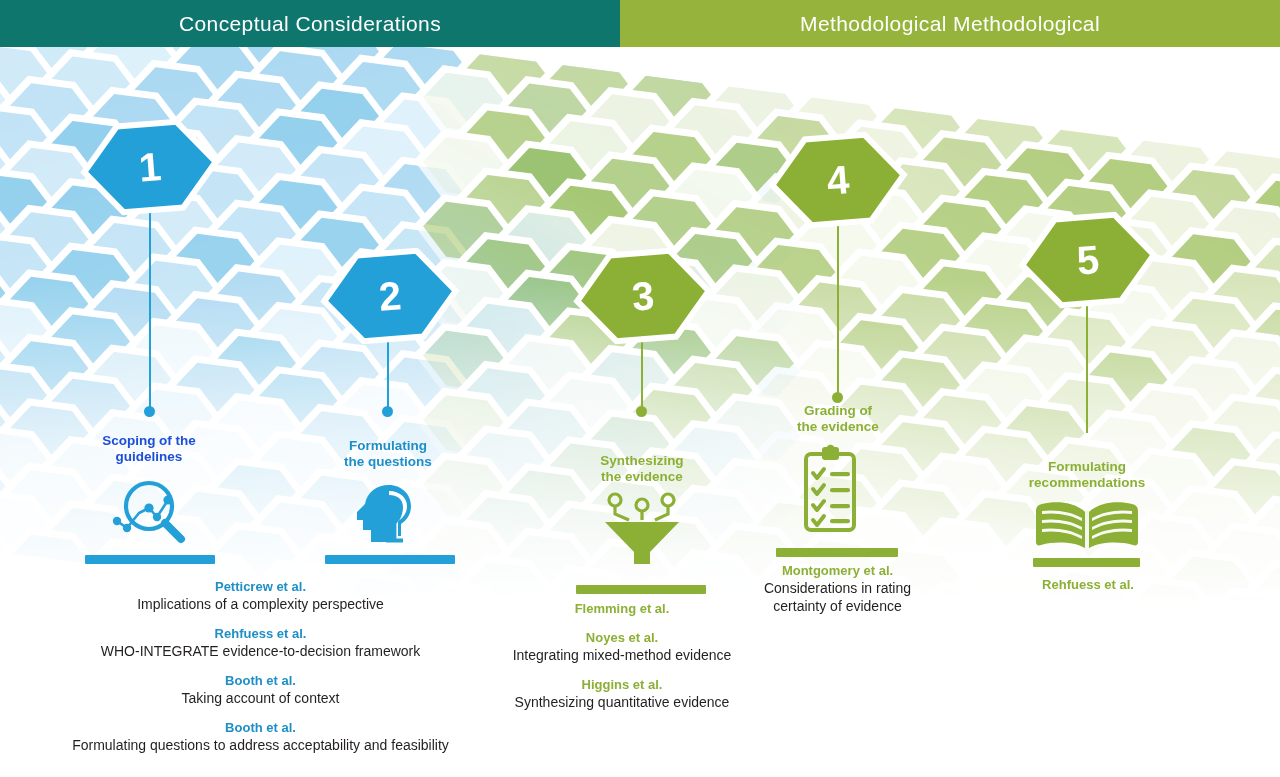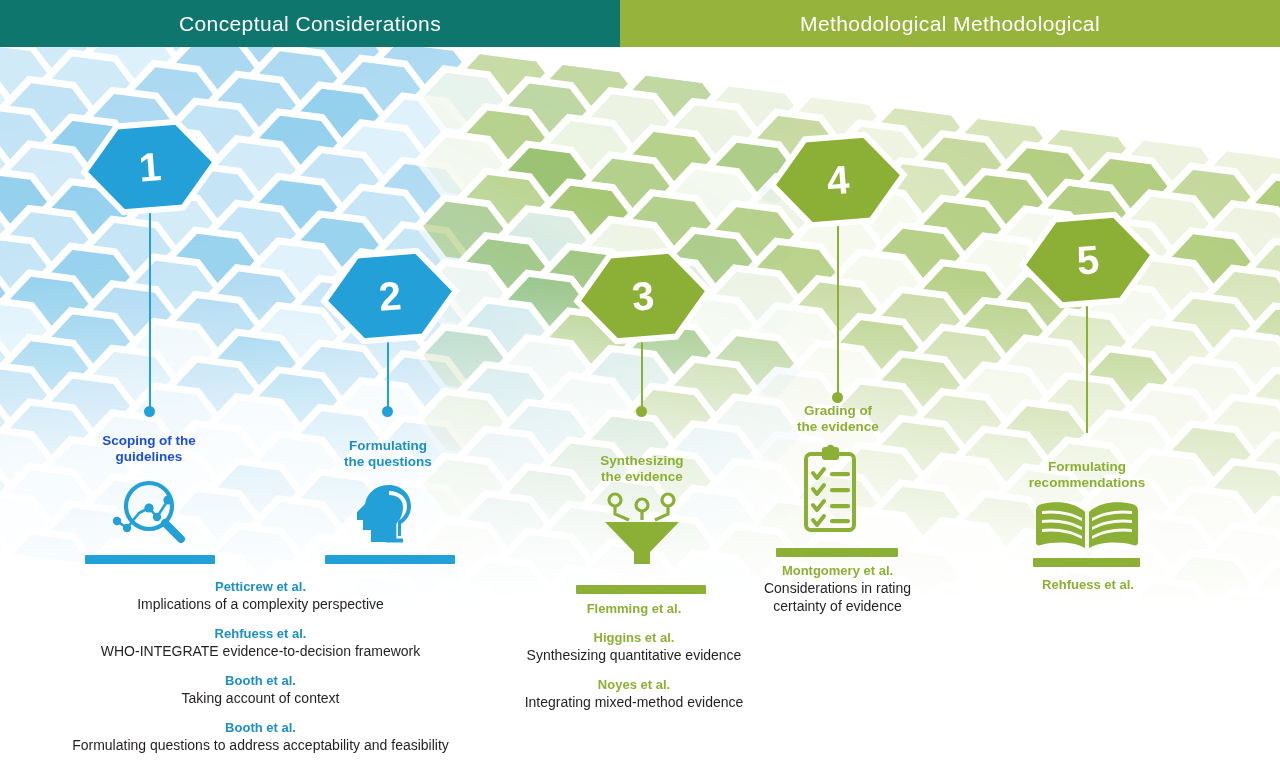--- a/index.html
+++ b/index.html
@@ -698,31 +698,31 @@
     <div class="ref">
       <div class="ref-author" style="color:#1e8fc6">Booth et al.</div>
       <div class="ref-title">Taking account of context</div>
     </div>
     <div class="ref">
       <div class="ref-author" style="color:#1e8fc6">Booth et al.</div>
       <div class="ref-title">Formulating questions to address acceptability and feasibility</div>
     </div>
   </div>
 
-  <div class="refs" style="left:504px; top:600px; width:260px;">
+  <div class="refs" style="left:492px; top:600px; width:260px;">
     <div class="ref">
       <div class="ref-author" style="color:#8cb036">Flemming et al.</div>
+    </div>
+    <div class="ref">
+      <div class="ref-author" style="color:#8cb036">Noyes et al.</div>
+      <div class="ref-title">Integrating mixed-method evidence</div>
     </div>
     <div class="ref">
       <div class="ref-author" style="color:#8cb036">Higgins et al.</div>
       <div class="ref-title">Synthesizing quantitative evidence</div>
-    </div>
-    <div class="ref">
-      <div class="ref-author" style="color:#8cb036">Noyes et al.</div>
-      <div class="ref-title">Integrating mixed-method evidence</div>
     </div>
   </div>
 
   <div class="refs" style="left:755px; top:562px; width:165px;">
     <div class="ref">
       <div class="ref-author" style="color:#8cb036">Montgomery et al.</div>
       <div class="ref-title" style="white-space:pre-line">Considerations in rating
 certainty of evidence</div>
     </div>
   </div>

